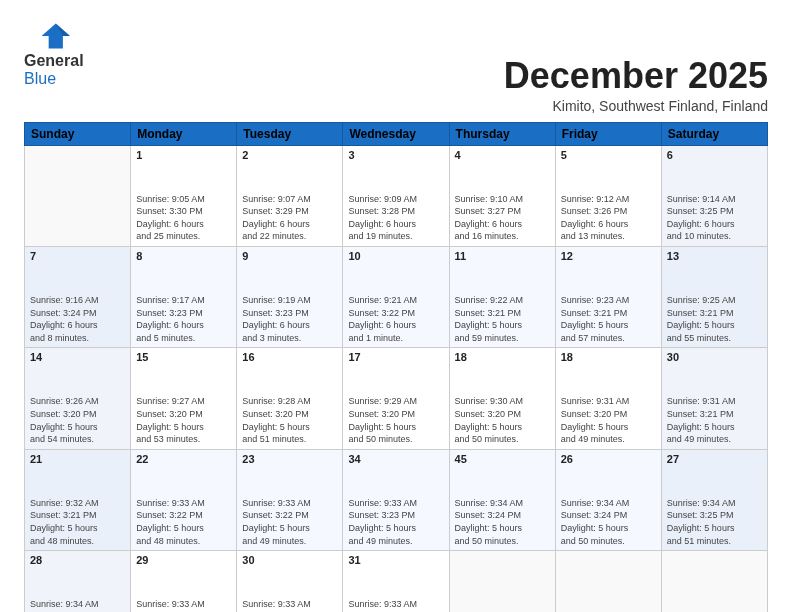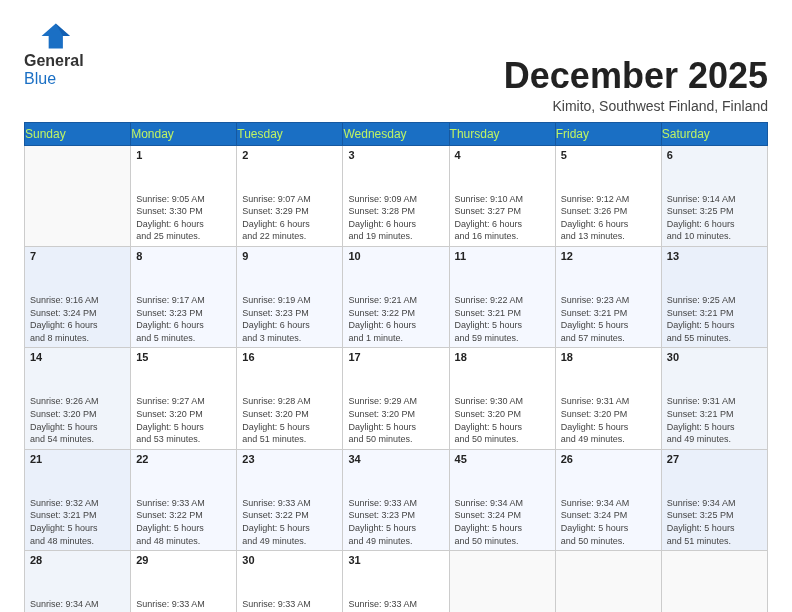--- a/index.html
+++ b/index.html
@@ -64,25 +64,25 @@
     }
     .calendar {
       flex: 1;
       border: 1px solid #ccc;
       border-collapse: collapse;
       width: 100%;
       table-layout: fixed;
     }
     .calendar th {
       background: #1a6fc4;
-      color: #bef264;
+      color: #000000;
       font-size: 12px;
-      font-weight: normal;
+      font-weight: bold;
       text-align: left;
-      padding: 4px 0;
+      padding: 4px 6px;
       border: 1px solid #1558a0;
     }
     .calendar td {
       border: 1px solid #ccc;
       vertical-align: top;
       padding: 3px 5px;
       font-size: 9.5px;
       color: #333;
       background: #fff;
     }

